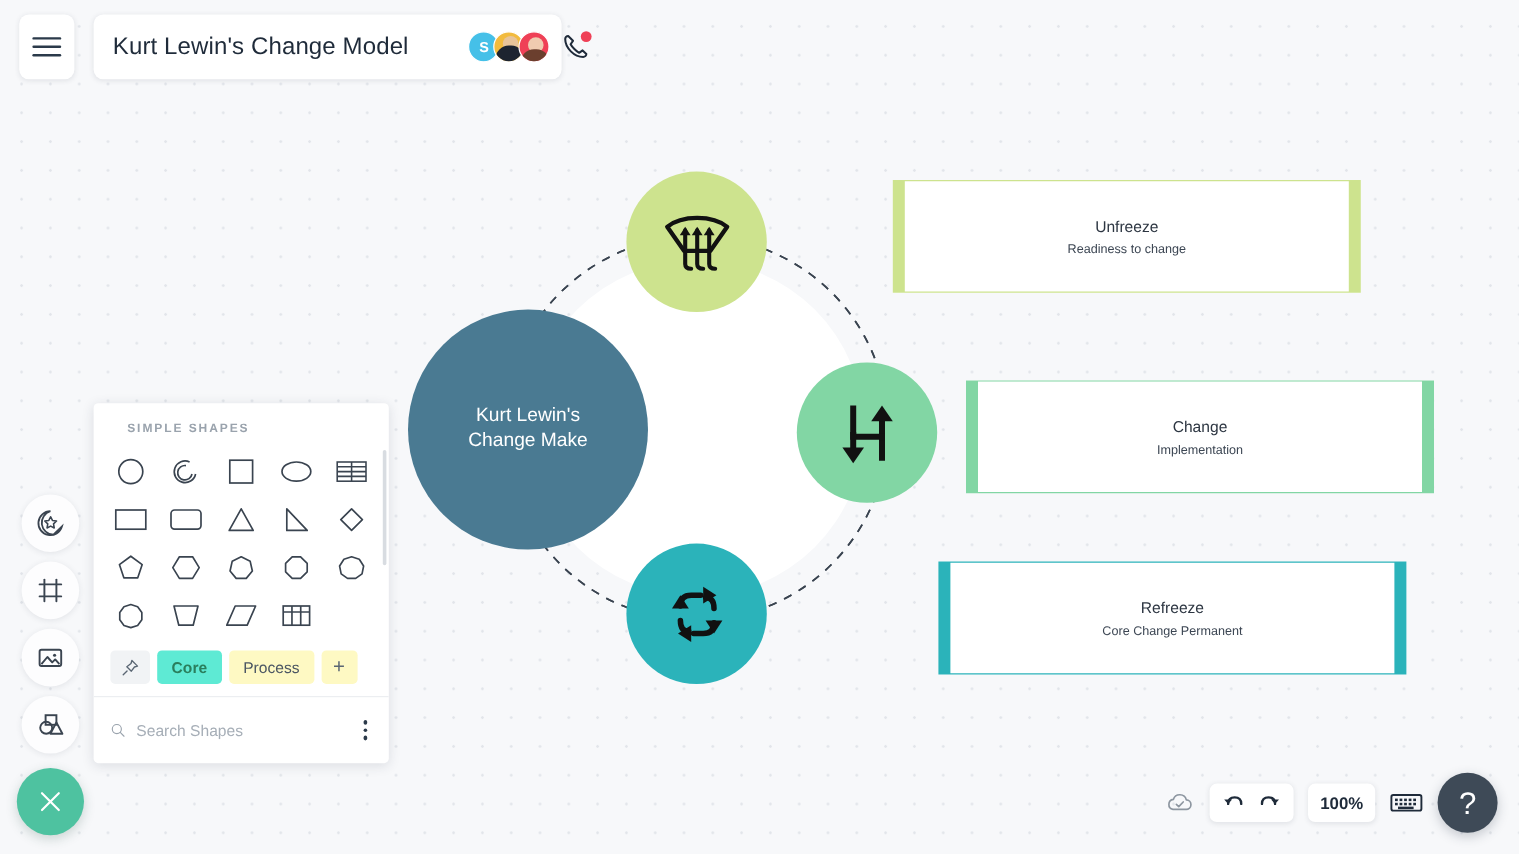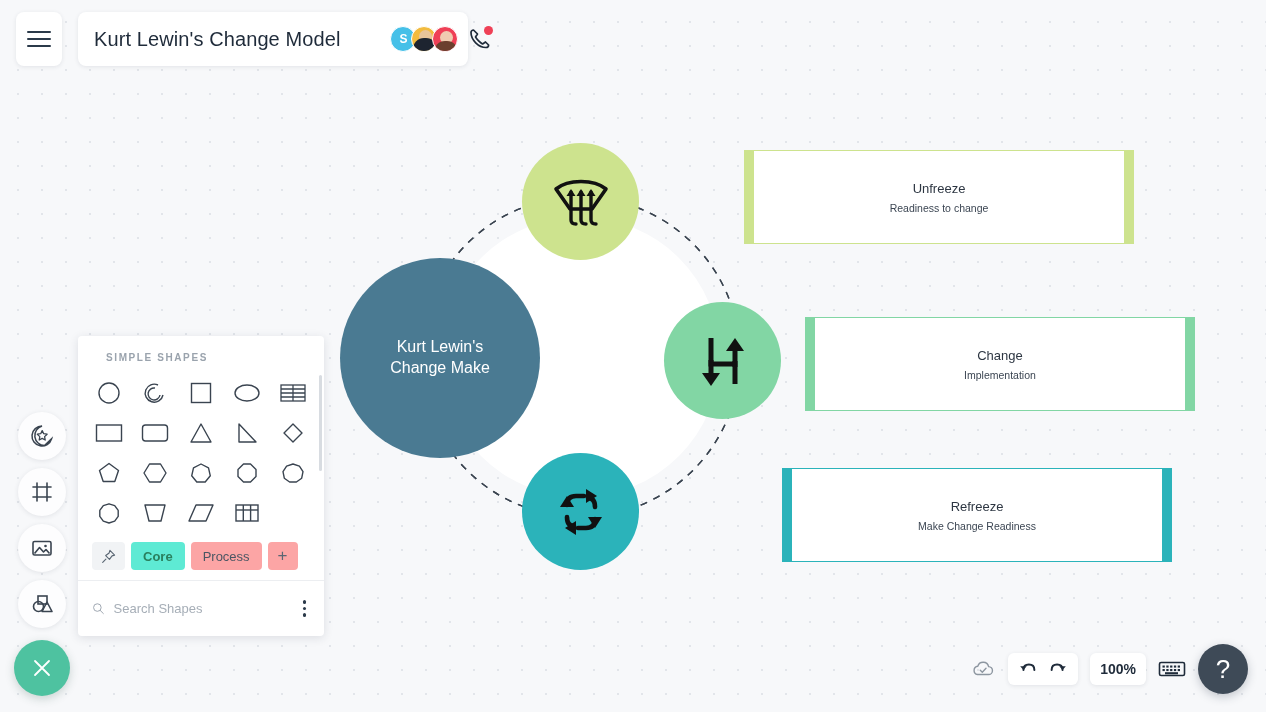--- a/index.html
+++ b/index.html
@@ -125,21 +125,21 @@
     background: #d8dce1;
   }
   .tabs-row {
     display: flex; align-items: center; gap: 6px;
     padding: 6px 10px 10px 14px;
   }
   .tab {
     height: 28px; border-radius: 4px;
     display: flex; align-items: center; justify-content: center;
     padding: 0 12px; font-size: 13px; color: #4b5663;
-    background: #fca5a5; cursor: pointer;
+    background: #fef9c3; cursor: pointer;
   }
   .tab.pin { padding: 0 9px; background: #f1f3f5; }
   .tab.active { background: #5eead4; color: #2a7f5d; font-weight: 600; }
   .tab.plus { padding: 0 10px; font-size: 17px; color: #5a6673; }
   .search-row {
     height: 56px; border-top: 1px solid #eceef1;
     display: flex; align-items: center; padding: 0 14px;
     gap: 9px;
   }
   .search-input {
@@ -280,21 +280,21 @@
     <div class="info-box box-unfreeze">
       <div class="info-title">Unfreeze</div>
       <div class="info-sub">Readiness to change</div>
     </div>
     <div class="info-box box-change">
       <div class="info-title">Change</div>
       <div class="info-sub">Implementation</div>
     </div>
     <div class="info-box box-refreeze">
       <div class="info-title">Refreeze</div>
-      <div class="info-sub">Make Change Readiness</div>
+      <div class="info-sub">Core Change Permanent</div>
     </div>
   </div>
 
   <div class="menu-btn">
     <div class="bars">
         <i></i>
         <i></i>
         <i></i>
       </div>
   </div>

